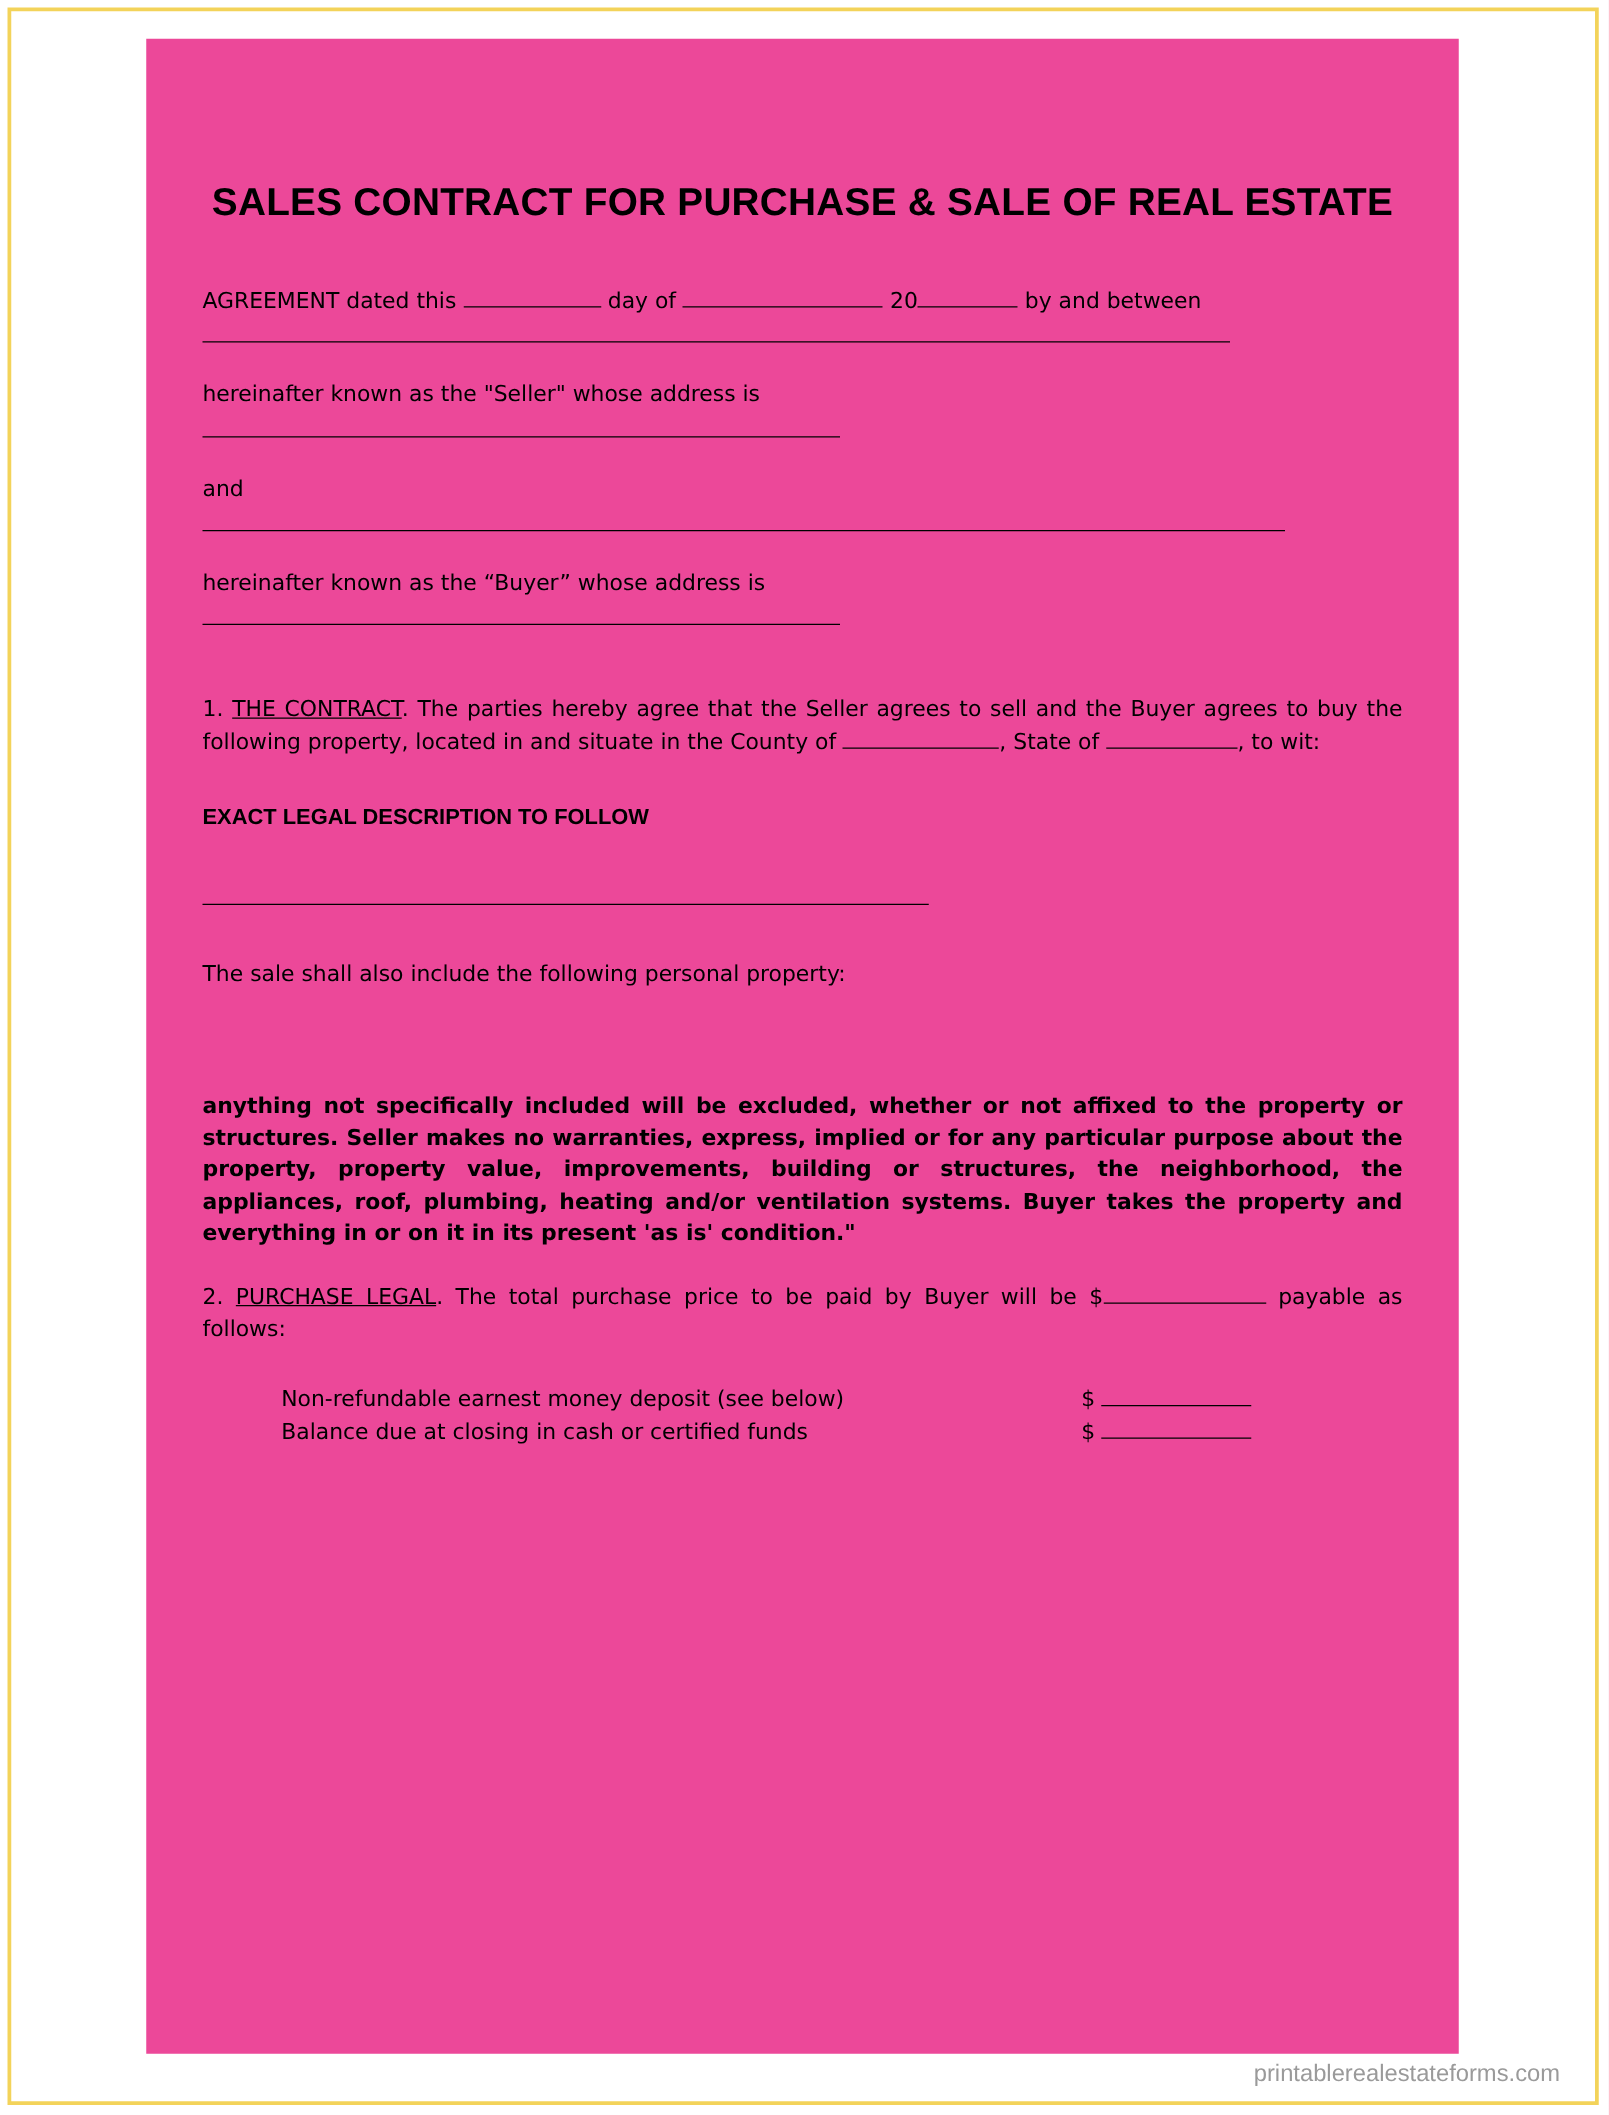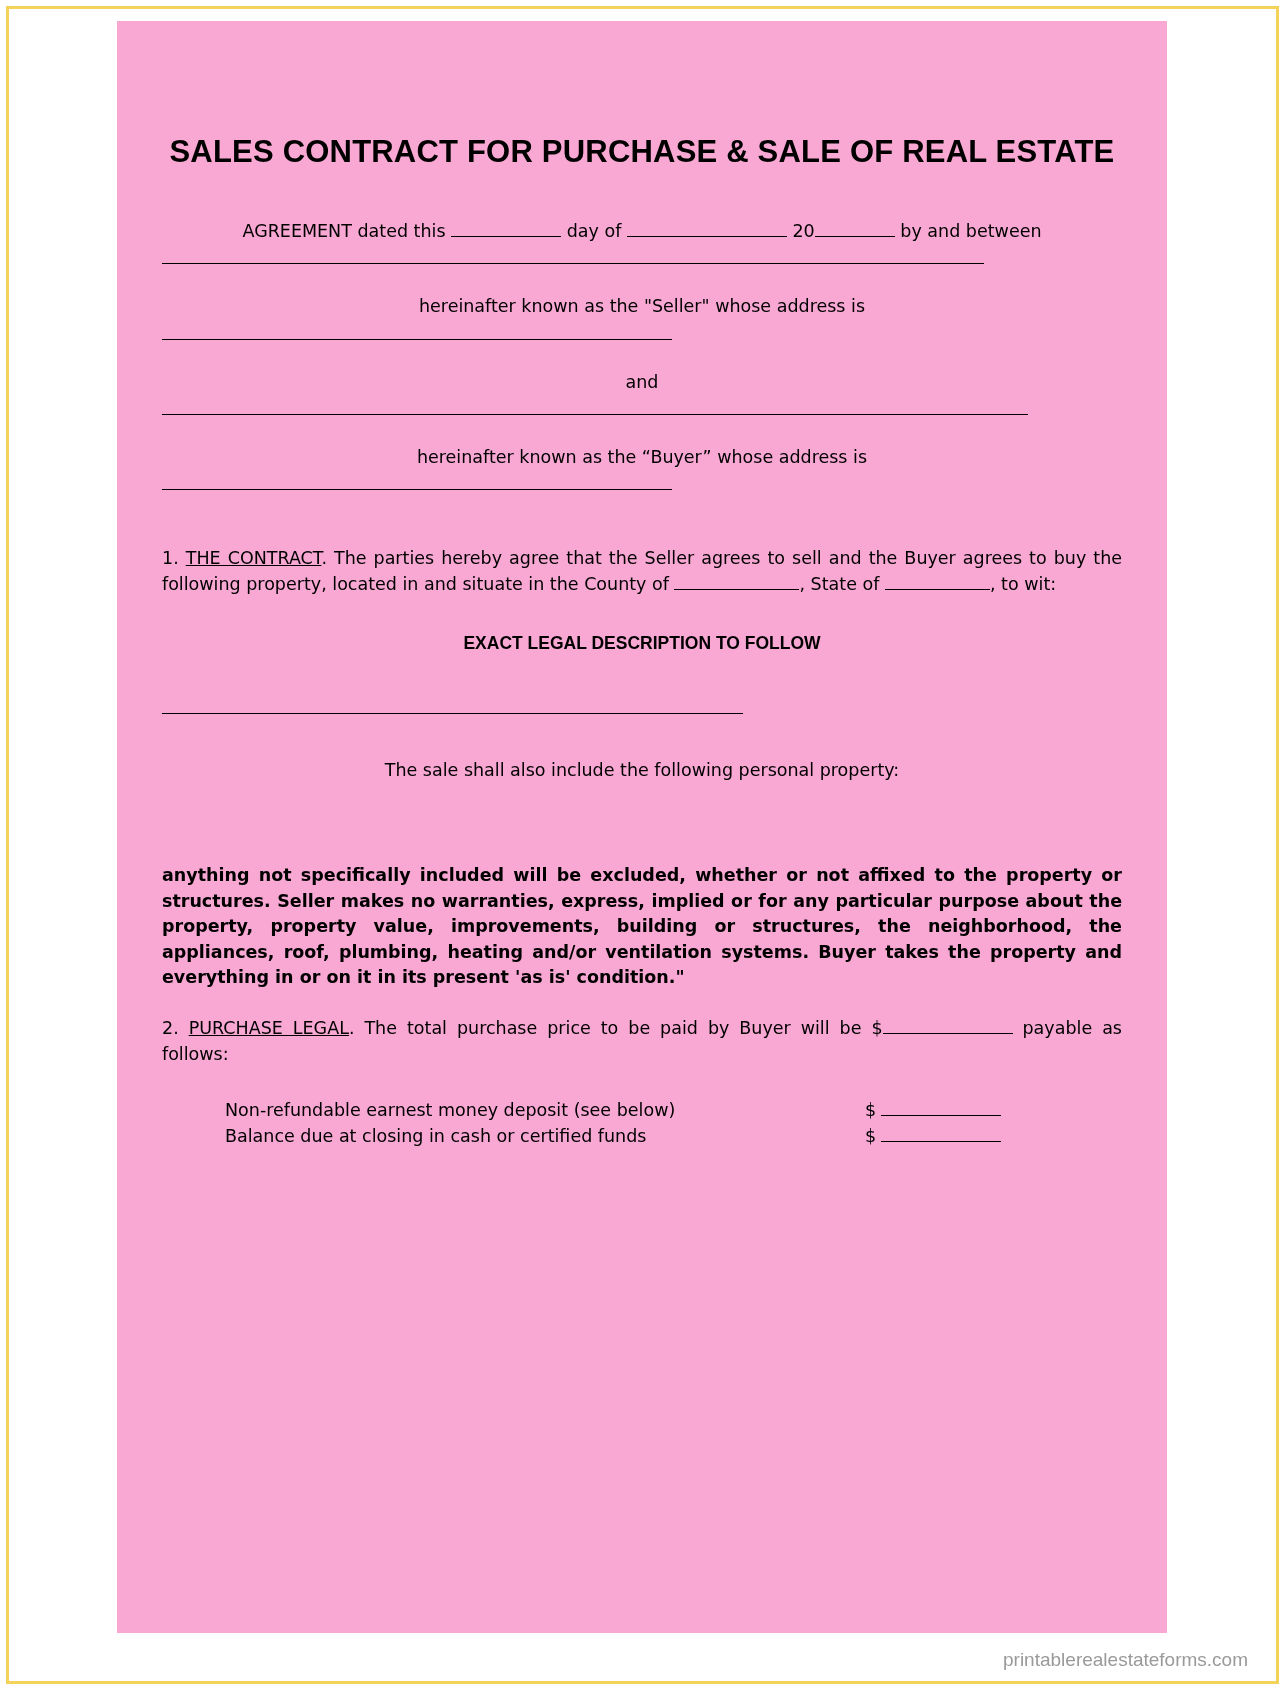--- a/index.html
+++ b/index.html
@@ -21,24 +21,24 @@
     top: 6px;
     width: 1273px;
     height: 1678px;
     border: 3px solid #f3d35a;
     box-sizing: border-box;
     background: #ffffff;
   }
   .sheet {
     position: absolute;
     left: 108px;
-    top: 12px;
+    top: 22px;
     width: 1050px;
     height: 1612px;
-    background: #f9a8d4;
+    background: #ec4899;
     box-sizing: border-box;
   }
   .content {
     position: absolute;
     left: 45px;
     top: 110px;
     width: 960px;
   }
   h1.doc-title {
     font-family: "Liberation Sans", sans-serif;
@@ -46,21 +46,20 @@
     font-weight: bold;
     text-align: center;
     line-height: 1.35;
     margin: 0 0 46px 0;
     letter-spacing: 0.2px;
   }
   .para {
     font-size: 17.5px;
     line-height: 1.45;
     margin: 0 0 10px 0;
-    text-align: center;
   }
   .gap-sm { height: 14px; }
   .gap-md { height: 26px; }
   .gap-lg { height: 40px; }
   .rule {
     border-bottom: 1.4px solid #000;
     height: 1px;
     margin: 18px 0 30px 0;
   }
   .rule.w-full { width: 822px; }
@@ -77,21 +76,21 @@
   .b-80 { width: 80px; }
   .b-125 { width: 125px; }
   .b-105 { width: 105px; }
   .b-130 { width: 130px; }
   .justify {
     text-align: justify;
     text-justify: inter-word;
   }
   .u { text-decoration: underline; }
   .center-bold {
-    text-align: center;
+    text-align: left;
     font-family: "Liberation Sans", sans-serif;
     font-weight: bold;
     font-size: 17.5px;
     margin: 0;
   }
   .asis {
     font-weight: bold;
     font-size: 17.5px;
     line-height: 1.45;
     text-align: justify;

